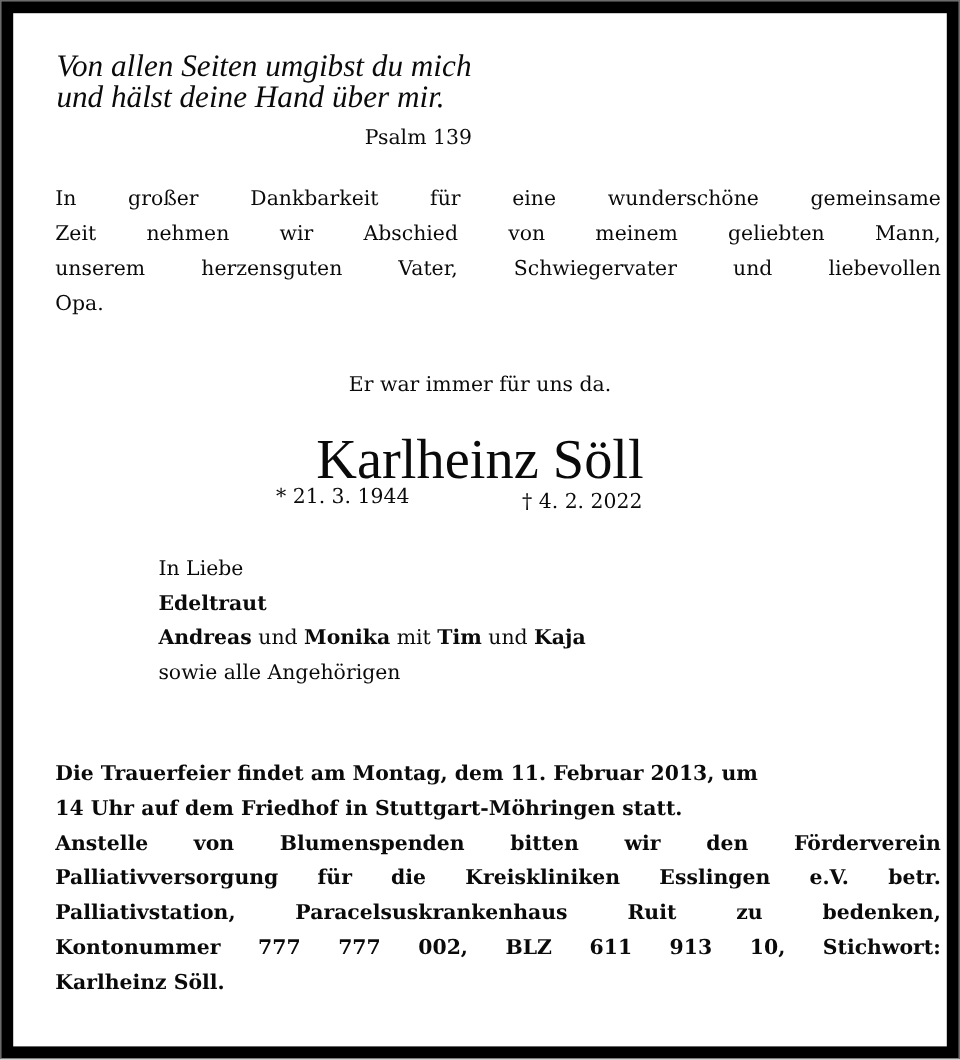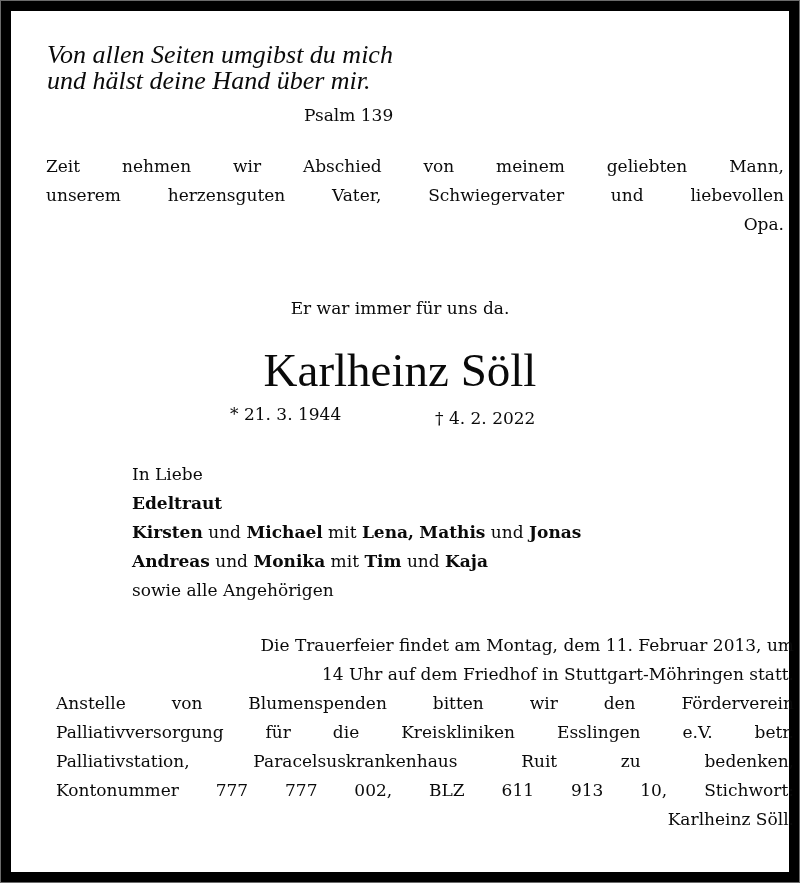--- a/index.html
+++ b/index.html
@@ -7,72 +7,63 @@
     .frame {
       position: absolute; left: 1px; top: 1px; width: 798px; height: 881px;
       box-sizing: border-box; border: 10px solid #000000;
       outline: 1px solid #6b6b6b; background: #ffffff;
     }
     .txt { position: absolute; font-family: "DejaVu Serif", "Liberation Serif", serif; color: #0a0a0a; white-space: nowrap; }
     .body-line { font-size: 17px; line-height: 29px; }
     .it { font-style: italic; font-family: "Liberation Serif", serif; font-size: 26px; line-height: 26px; }
     .b { font-weight: bold; }
     .just { display: block; text-align: justify; text-align-last: justify; width: 738px; }
-    .just-last { display: block; text-align: right; }
+    .just-last { display: block; text-align: left; }
     .name { font-family: "Liberation Serif", serif; font-size: 47px; line-height: 60px; }
-    .center { text-align: center; left: 0; width: 800px; }
+    .center { text-align: center; left: 0; width: 800px; margin-top: 13px; }
   </style>
 </head>
 <body>
 
 <div class="frame"></div>
 
 <div class="txt it" style="left:47px; top:42px;text-align:center;">Von allen Seiten umgibst du mich</div>
 <div class="txt it" style="left:47px; top:68px;text-align:right;">und hälst deine Hand über mir.</div>
 <div class="txt body-line" style="left:304px; top:101px;">Psalm 139</div>
 
 <div class="txt body-line" style="left:46px; top:152px;">
+  <span class="just">In großer Dankbarkeit für eine wunderschöne gemeinsame</span>
   <span class="just">Zeit nehmen wir Abschied von meinem geliebten Mann,</span>
   <span class="just">unserem herzensguten Vater, Schwiegervater und liebevollen</span>
   <span class="just-last">Opa.</span>
 </div>
 
 <div class="txt body-line center" style="top:294px;">Er war immer für uns da.</div>
 
 <div class="txt name center" style="top:340px;">Karlheinz Söll</div>
 
 <div class="txt body-line" style="left:230px; top:400px;">* 21. 3. 1944</div>
 <div class="txt body-line" style="left:435px; top:404px;">† 4. 2. 2022</div>
 
 <div class="txt body-line" style="left:132px; top:460px;">
   <div>In Liebe</div>
   <div class="b">Edeltraut</div>
   <div>
-    <span class="b">Kirsten</span>
-    <span>und</span>
-    <span class="b">Michael</span>
-    <span>mit</span>
-    <span class="b">Lena,</span>
-    <span class="b">Mathis</span>
-    <span>und</span>
-    <span class="b">Jonas</span>
-  </div>
-  <div>
     <span class="b">Andreas</span>
     <span>und</span>
     <span class="b">Monika</span>
     <span>mit</span>
     <span class="b">Tim</span>
     <span>und</span>
     <span class="b">Kaja</span>
   </div>
   <div>sowie alle Angehörigen</div>
 </div>
 
-<div class="txt body-line" style="left:56px; top:631px;">
+<div class="txt body-line" style="left:46px; top:631px;font-weight:bold;">
   <span class="just-last">Die Trauerfeier findet am Montag, dem 11. Februar 2013, um</span>
   <span class="just-last">14 Uhr auf dem Friedhof in Stuttgart-Möhringen statt.</span>
   <span class="just">Anstelle von Blumenspenden bitten wir den Förderverein</span>
   <span class="just">Palliativversorgung für die Kreiskliniken Esslingen e.V. betr.</span>
   <span class="just">Palliativstation, Paracelsuskrankenhaus Ruit zu bedenken,</span>
   <span class="just">Kontonummer 777 777 002, BLZ 611 913 10, Stichwort:</span>
   <span class="just-last">Karlheinz Söll.</span>
 </div>
 
 </body></html>

